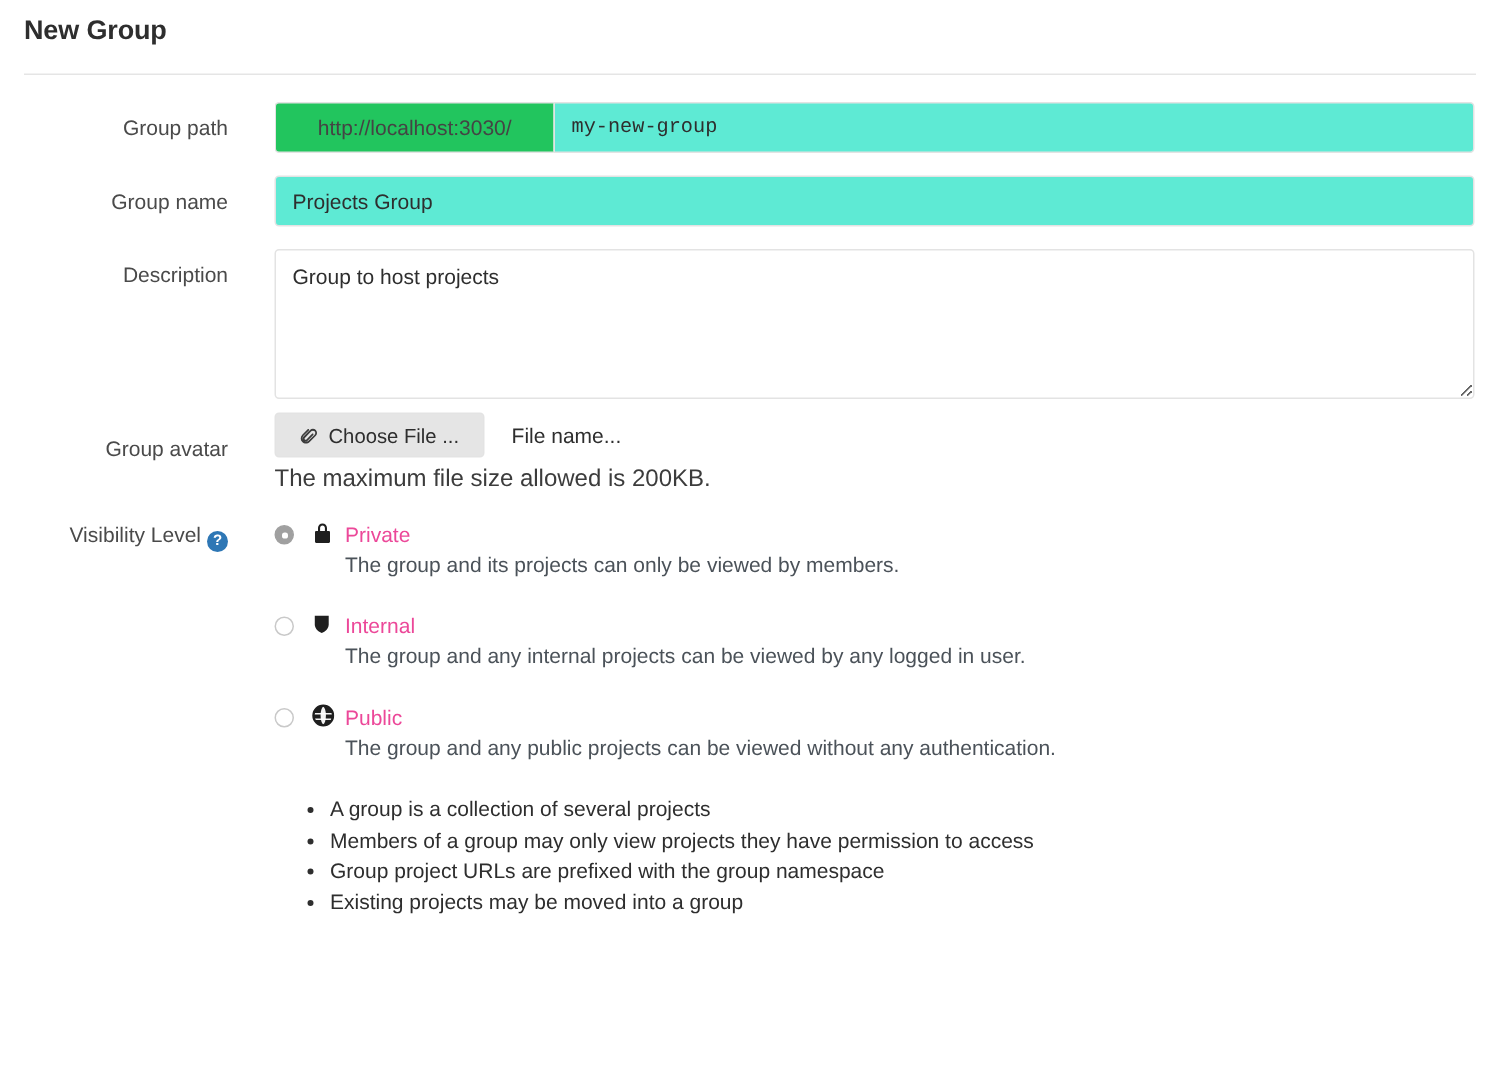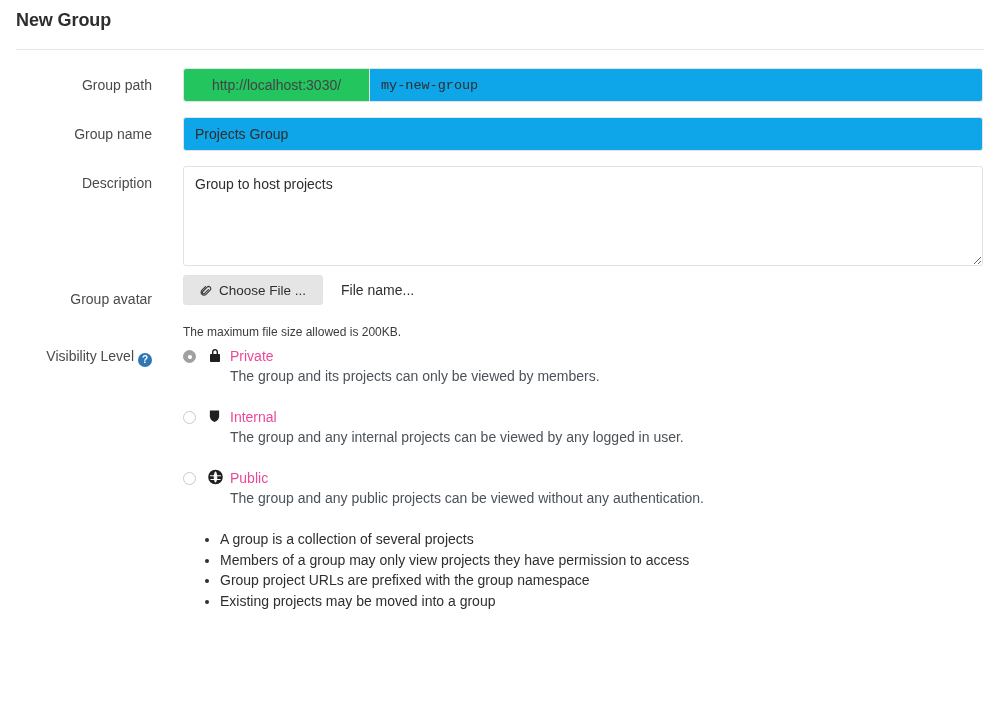--- a/index.html
+++ b/index.html
@@ -41,21 +41,21 @@
     font-weight: bold; font-family: "Liberation Sans", sans-serif;
     cursor: pointer;
   }
 
   .control { position: absolute; left: 183px; }
 
   
   .text-input {
     width: 800px; height: 34px;
     border: 1px solid #e3e3e3; border-radius: 3px;
-    background: #0ea5e9; font-size: 14px; color: #2e2e2e;
+    background: #5eead4; font-size: 14px; color: #2e2e2e;
     padding: 0 11px; line-height: 32px;
     font-family: "Liberation Sans", sans-serif;
     outline: none;
   }
 
   
   .input-group { display: flex; width: 800px; height: 34px; }
   .input-addon {
     display: flex; align-items: center; justify-content: center;
     min-width: 186px; padding: 0 13px;
@@ -85,21 +85,21 @@
     height: 30px; padding: 0 16px;
     border: 1px solid #e3e3e3; border-radius: 3px;
     background: #e5e5e5; font-size: 13.5px; color: #2e2e2e;
     cursor: pointer; font-family: "Liberation Sans", sans-serif;
   }
   .clip-icon { display: inline-block; width: 12px; height: 13px; }
   .file-name {
     margin-left: 18px; font-size: 14px; color: #2e2e2e;
   }
   .file-hint {
-    margin-top: 18px; font-size: 12px; color: #3c3c3c; line-height: 18px;
+    margin-top: 6px; font-size: 16px; color: #3c3c3c; line-height: 18px;
   }
 
   
   .vis-option { position: relative; }
   .radio {
     position: absolute; left: 0; top: 3px;
     width: 13px; height: 13px; border-radius: 50%;
     border: 1px solid #c9c9c9; background: #fff;
   }
   .radio.checked {

